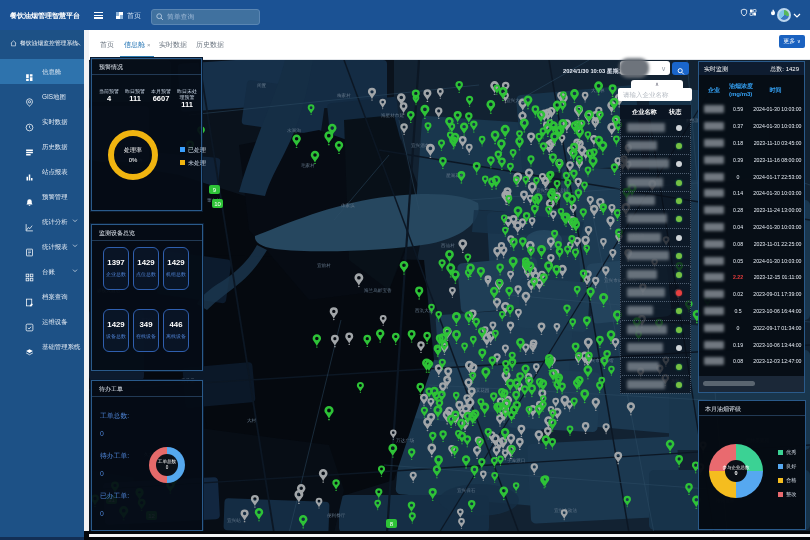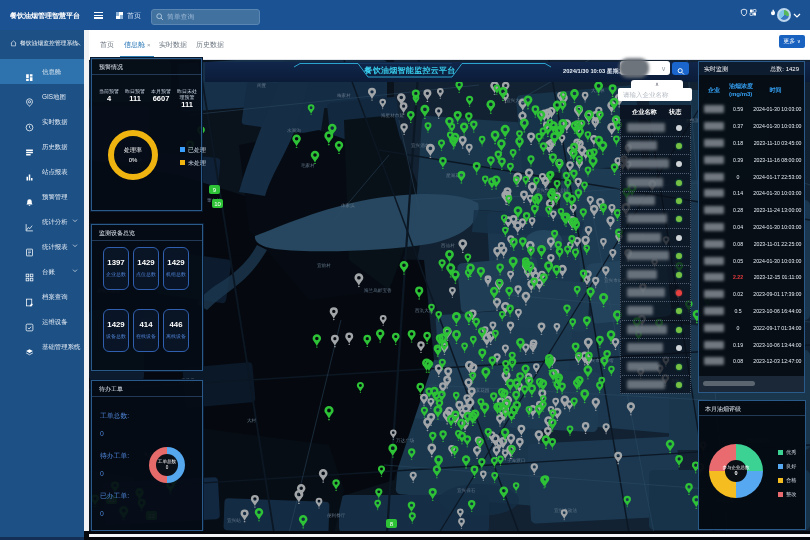--- a/index.html
+++ b/index.html
@@ -919,27 +919,20 @@
           <text x="128.5" y="146" font-size="6" fill="#fff" text-anchor="middle" font-family="Liberation Sans">10</text>
 <rect x="17" y="435" width="11" height="9" rx="2" fill="#2ec337"></rect>
           <text x="22.5" y="442" font-size="6" fill="#fff" text-anchor="middle" font-family="Liberation Sans">31</text>
 <rect x="57" y="451" width="11" height="9" rx="2" fill="#2ec337"></rect>
           <text x="62.5" y="458" font-size="6" fill="#fff" text-anchor="middle" font-family="Liberation Sans">12</text>
 <rect x="297" y="459" width="11" height="9" rx="2" fill="#2ec337"></rect>
           <text x="302.5" y="466" font-size="6" fill="#fff" text-anchor="middle" font-family="Liberation Sans">8</text>
 </svg>
       </div>
 
-    <div class="banner">
-      <svg width="605" height="20" viewBox="0 0 605 20" style="position:absolute;left:0;top:0">
-        <path d="M89 5 L95 1.5 H153 L163 15 H247 L257 1.5 H340 L346 5" fill="none" stroke="#2fb3dc" stroke-width="1" opacity="0.9"></path>
-        <path d="M153 1.5 H247 M163 15 H247" fill="none" stroke="#1b5f86" stroke-width="0.6" opacity="0.6"></path>
-      </svg>
-      <div class="title">餐饮油烟智能监控云平台</div>
-    </div>
     <div class="bdate">2024/1/30 10:03 星期二</div>
 
     <div class="lpanel" id="p1">
       <div class="ptitle">预警情况</div>
       <div class="stats">
         <div class="stat">当前预警<b>4</b></div>
         <div class="stat">昨日预警<b>111</b></div>
         <div class="stat">本月预警<b>6607</b></div>
         <div class="stat">昨日未处<br>理预警<b>111</b></div>
       </div>
@@ -965,21 +958,21 @@
           </div>
         <div class="card">
             <b>1429</b>
             <span>机组总数</span>
           </div>
         <div class="card">
             <b>1429</b>
             <span>设备总数</span>
           </div>
         <div class="card">
-            <b>414</b>
+            <b>349</b>
             <span>在线设备</span>
           </div>
         <div class="card">
             <b>446</b>
             <span>离线设备</span>
           </div>
       </div>
     </div>
 
     <div class="lpanel" id="p3">

